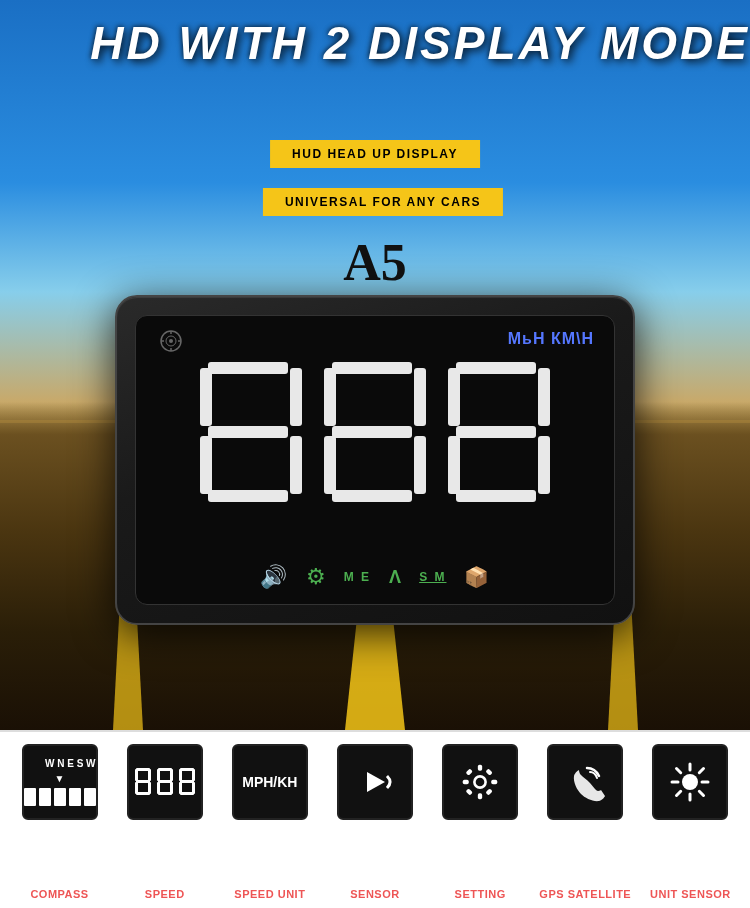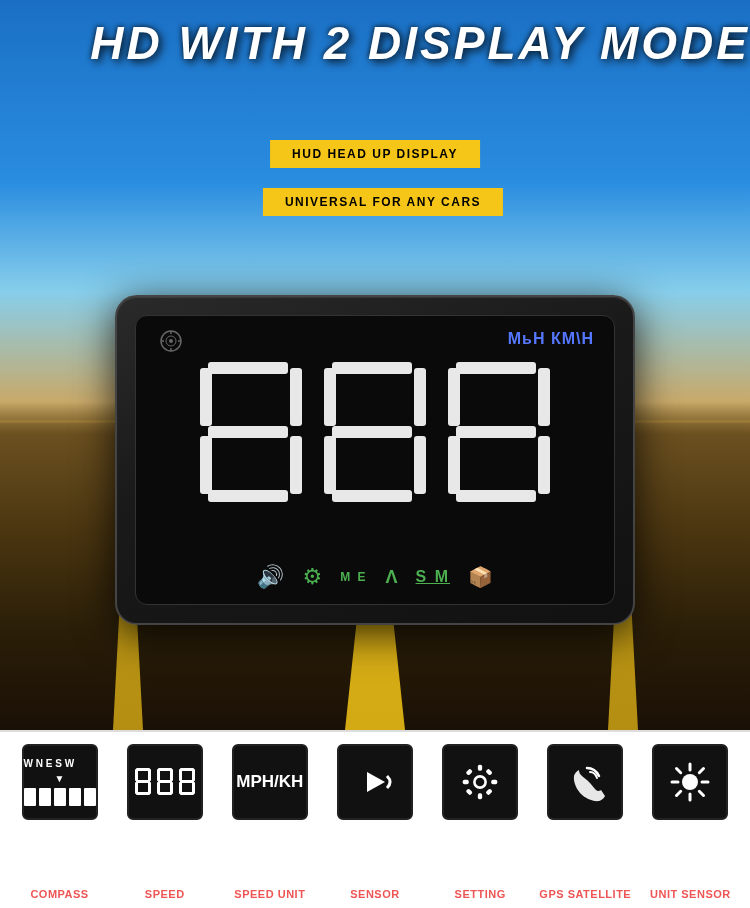--- a/index.html
+++ b/index.html
@@ -279,27 +279,27 @@
       text-align: center;
       letter-spacing: 0.5px;
       margin-top: 6px;
     }
 
     
     .compass-text {
       color: #fff;
       font-size: 12px;
       font-weight: bold;
-      text-align: left;
+      text-align: right;
       letter-spacing: 1px;
     }
 
     .mph-kh-text {
       color: #fff;
-      font-size: 17px;
+      font-size: 14px;
       font-weight: 900;
       text-align: center;
     }
 
     
     .gear-svg {
       width: 38px;
       height: 38px;
     }
   </style>
@@ -313,20 +313,21 @@
   <div class="road-line-left"></div>
   <div class="road-line-right"></div>
   <div class="horizon"></div>
 
   <div class="main-title">HD WITH 2 DISPLAY MODE</div>
 
   <div class="badge badge-1">HUD HEAD UP DISPLAY</div>
 
   <div class="badge badge-2">UNIVERSAL FOR ANY CARS</div>
 
+  <div class="model-name">A5</div>
 
   <div class="hud-device">
     <div class="hud-screen">
 
       <div class="speaker-icon">
         <svg width="22" height="22" viewBox="0 0 22 22" fill="none">
           <circle cx="11" cy="11" r="10" stroke="#666" stroke-width="1.5" fill="none"></circle>
           <circle cx="11" cy="11" r="5" stroke="#666" stroke-width="1" fill="none"></circle>
           <circle cx="11" cy="11" r="2" fill="#666"></circle>
 
@@ -376,21 +377,21 @@
             <div class="seg seg-bot"></div>
           </div>
         </div>
       </div>
 
       <div class="bottom-icons">
         <span class="icon-red" style="font-size:22px;">🔊</span>
         <span class="icon-green" style="font-size:22px;">⚙</span>
         <span style="color:#4caf50; font-size:12px; font-weight:bold; letter-spacing:2px;">M E</span>
         <span style="color:#4caf50; font-size:18px; font-weight:bold;">Λ</span>
-        <span style="color:#4caf50; font-size:16px; font-weight:bold; letter-spacing:2px;text-decoration:underline;">S M</span>
+        <span style="color:#4caf50; font-size:12px; font-weight:bold; letter-spacing:2px;text-decoration:underline;">S M</span>
         <span class="icon-orange" style="font-size:20px;">📦</span>
       </div>
 
     </div>
   </div>
 </div>
 
 <div class="bottom-strip">
   <div class="feature-items">
 

